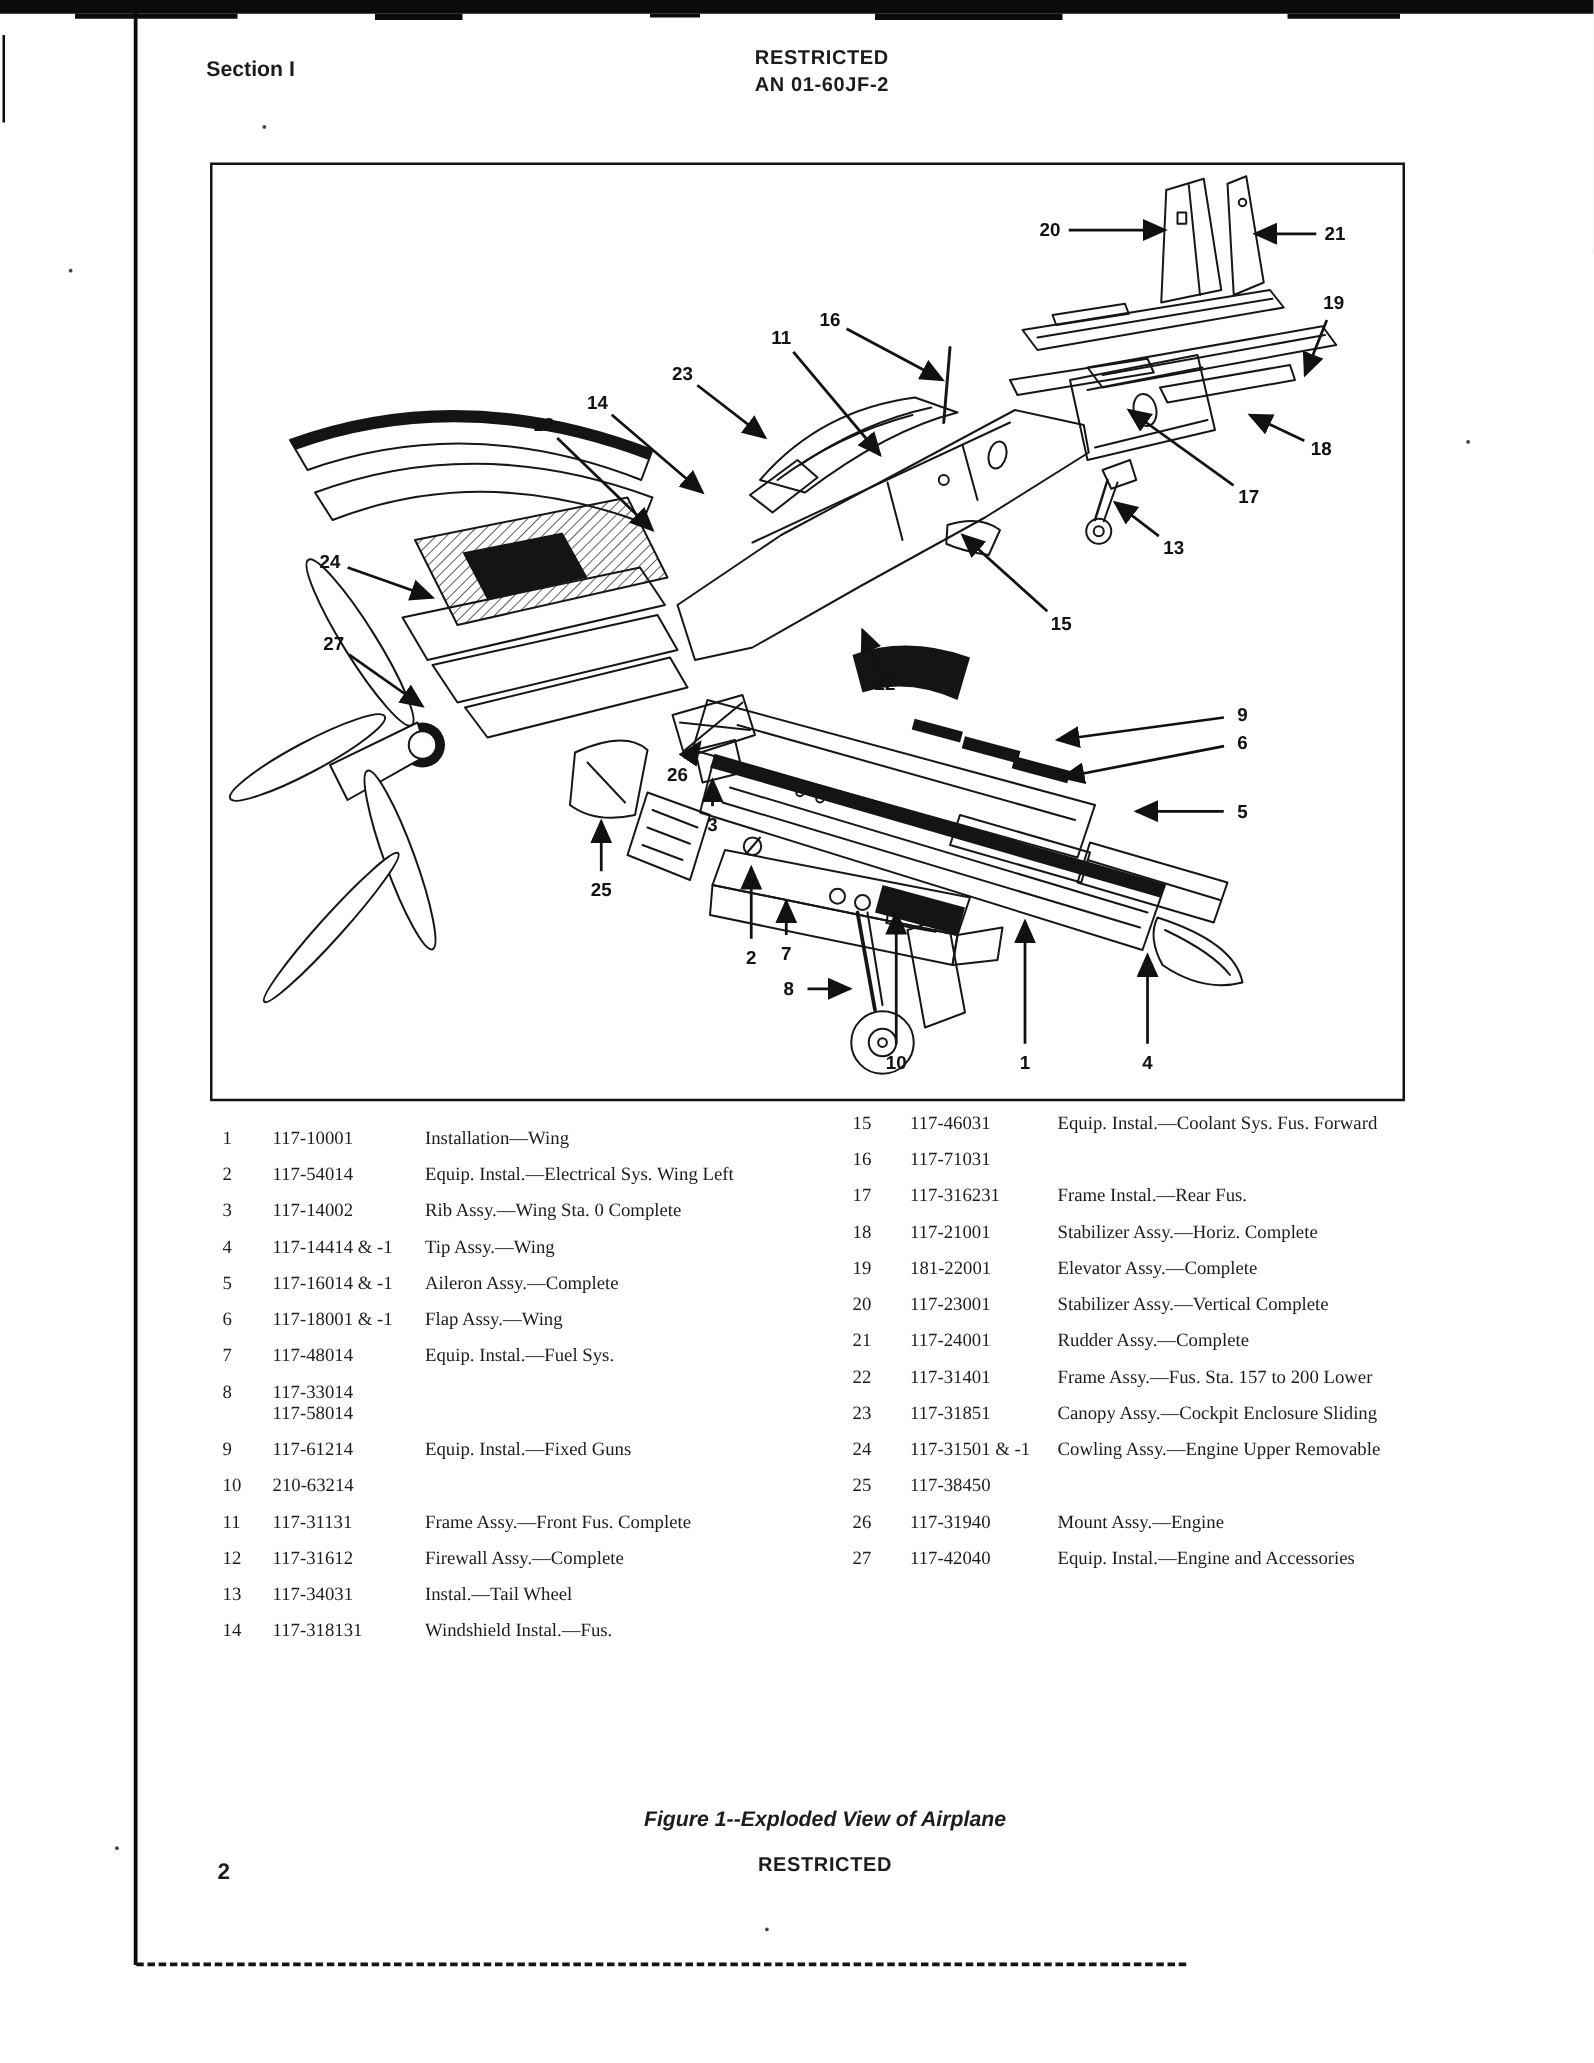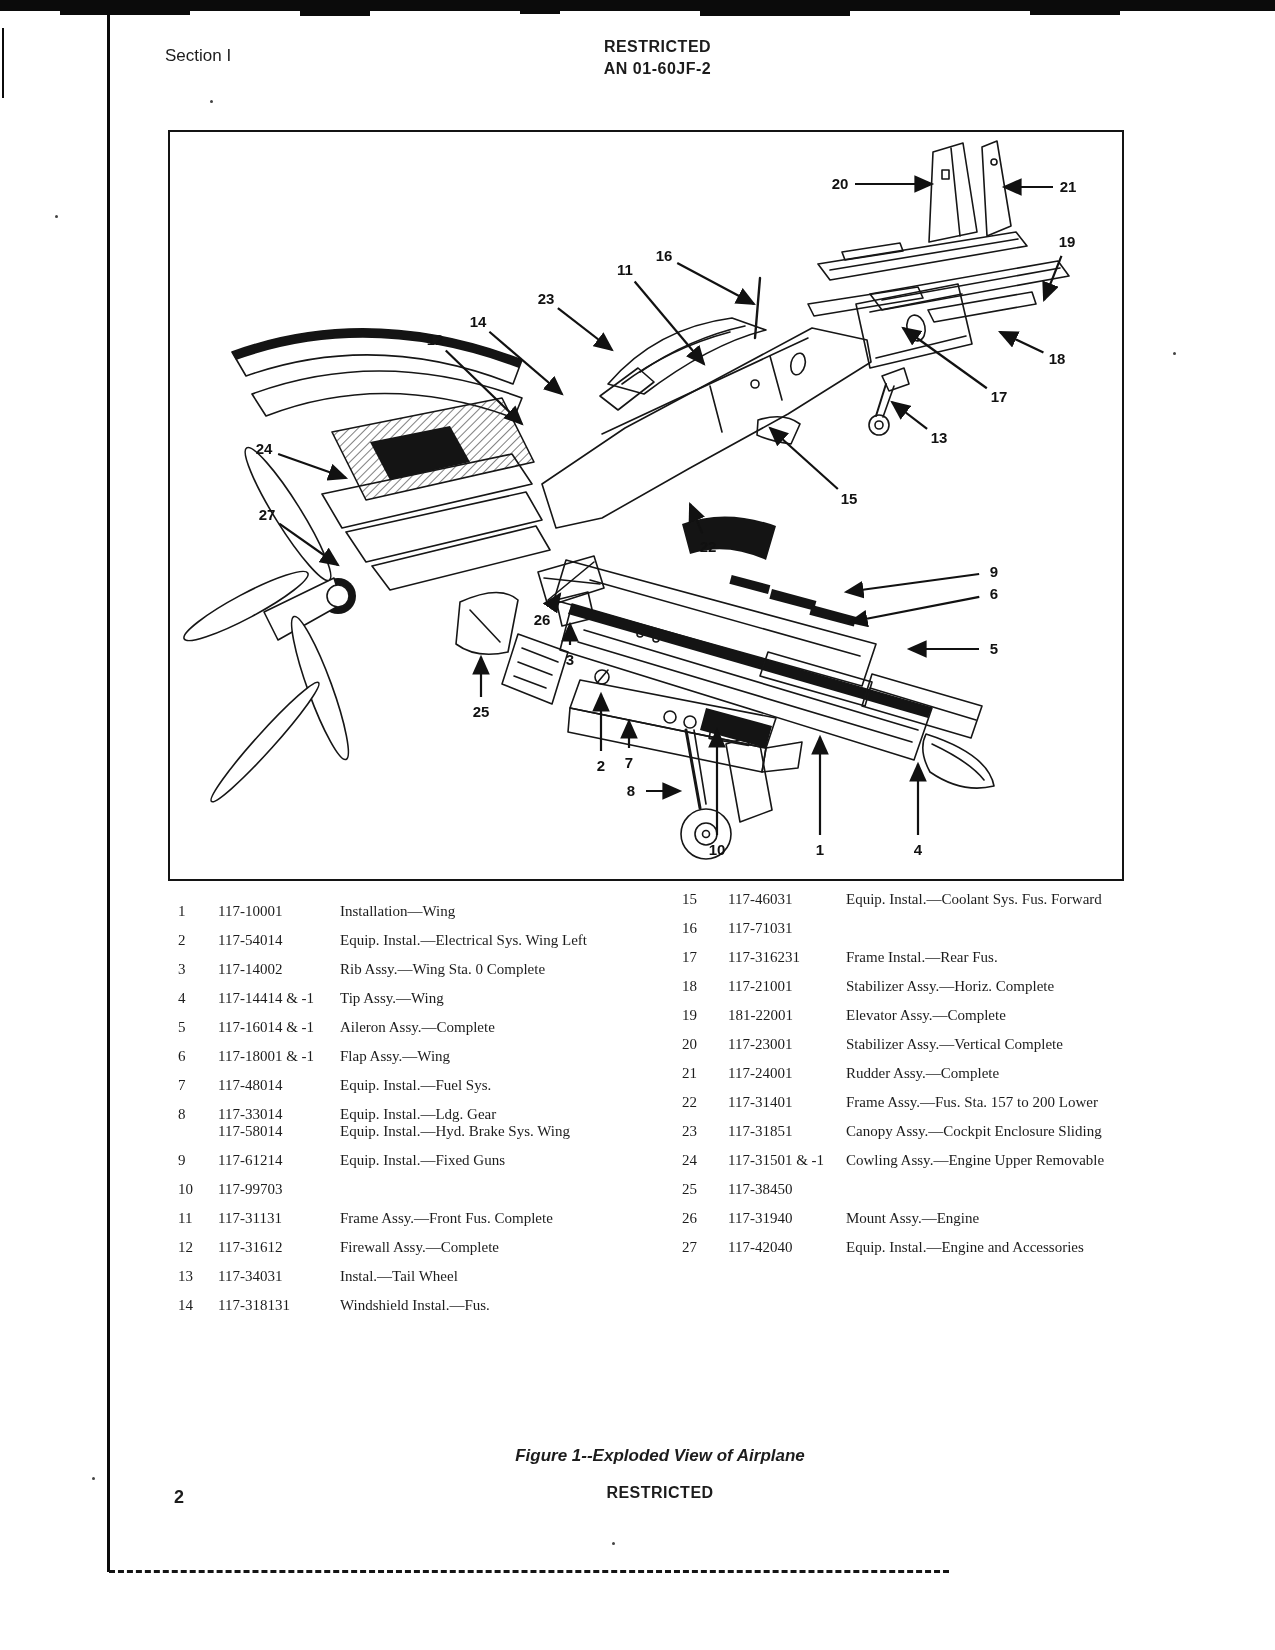--- a/index.html
+++ b/index.html
@@ -8,21 +8,21 @@
   .sans{font-family:"Liberation Sans",sans-serif;}
   .abs{position:absolute;}
   
   .scan-top{left:0;top:0;width:1275px;height:11px;background:#0b0b0b;}
   .bump{background:#0b0b0b;}
   .left-rule{left:107px;top:10px;width:3px;height:1562px;background:#0b0b0b;}
   .edge-tick{left:2px;top:28px;width:2px;height:70px;background:#0b0b0b;}
   .bottom-dash{left:109px;top:1570px;width:840px;height:0;border-top:3px dashed #141414;}
   .speck{background:#444;border-radius:50%;}
   
-  .section-label{left:165px;top:46px;font-size:17px;font-weight:400;}
+  .section-label{left:165px;top:46px;font-size:17px;font-weight:700;}
   .hdr-restricted{left:0;top:38px;width:1315px;text-align:center;font-size:16px;font-weight:700;letter-spacing:.5px;}
   .hdr-docnum{left:0;top:60px;width:1315px;text-align:center;font-size:16px;font-weight:700;letter-spacing:.5px;}
   
   .figure-box{left:168px;top:130px;width:952px;height:747px;border:2px solid #141414;}
   .figure-box svg{display:block;}
   text.co{font-family:"Liberation Sans",sans-serif;font-size:15px;font-weight:700;fill:#111;}
   
   .plist{line-height:17px;font-size:15px;}
   .plist-left{left:172px;top:903px;width:492px;}
   .plist-right{left:676px;top:891px;width:496px;}
@@ -303,38 +303,34 @@
         <div class="c-desc">
           <div>Equip. Instal.—Fuel Sys.</div>
         </div>
       </div>
       <div class="prow">
         <div class="c-item">8</div>
         <div class="c-part">
           <div>117-33014</div>
           <div>117-58014</div>
         </div>
-        <div class="c-desc">
-          <div>Equip. Instal.—Ldg. Gear</div>
-          <div>Equip. Instal.—Hyd. Brake Sys. Wing</div>
-        </div>
       </div>
       <div class="prow">
         <div class="c-item">9</div>
         <div class="c-part">
           <div>117-61214</div>
         </div>
         <div class="c-desc">
           <div>Equip. Instal.—Fixed Guns</div>
         </div>
       </div>
       <div class="prow">
         <div class="c-item">10</div>
         <div class="c-part">
-          <div>117-99703</div>
+          <div>210-63214</div>
         </div>
       </div>
       <div class="prow">
         <div class="c-item">11</div>
         <div class="c-part">
           <div>117-31131</div>
         </div>
         <div class="c-desc">
           <div>Frame Assy.—Front Fus. Complete</div>
         </div>

